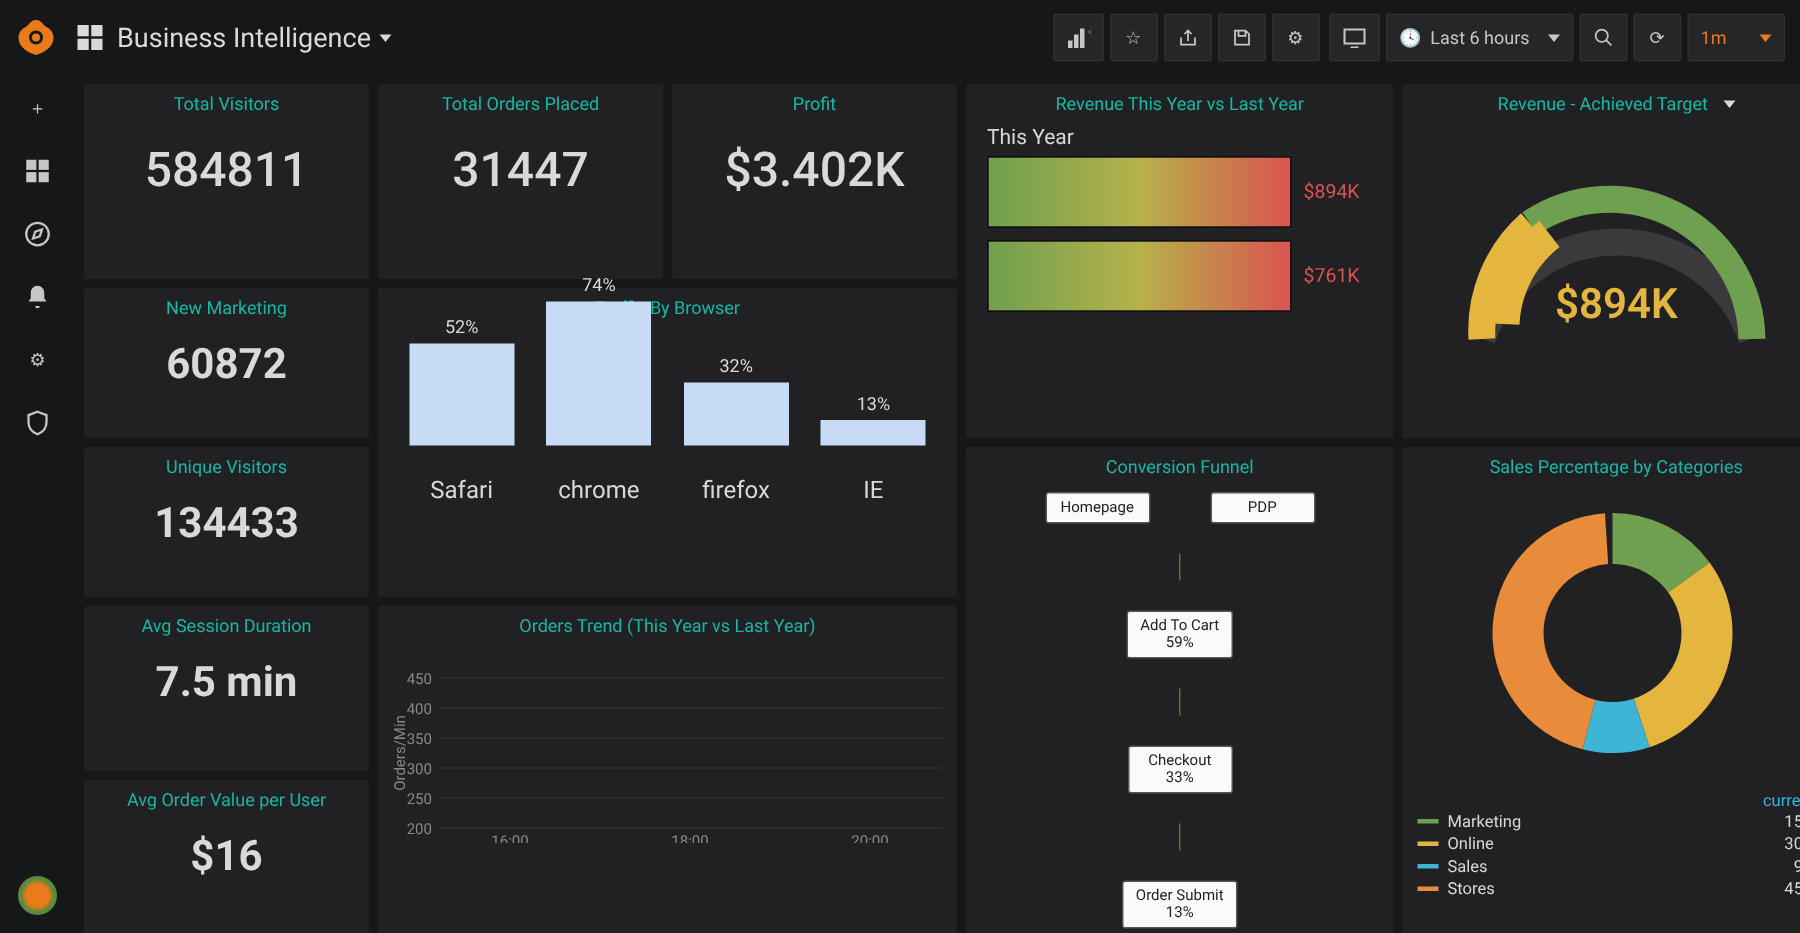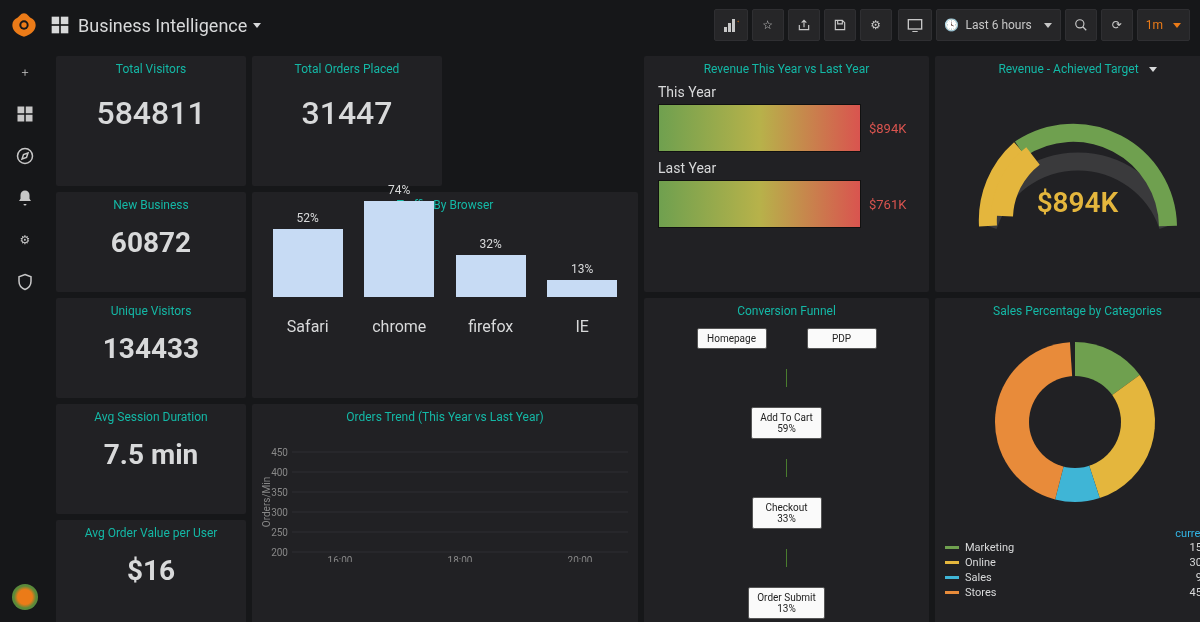--- a/index.html
+++ b/index.html
@@ -118,21 +118,21 @@
       <span>Last 6 hours</span>
       <span class="caret-sm" style="border-top-color:#c7c7c7"></span>
     </div>
     <div class="tb-btn">
         <svg width="14" height="14" viewBox="0 0 24 24" fill="none" stroke="#c7c7c7" stroke-width="2">
           <circle cx="10" cy="10" r="7"></circle>
           <path d="M15 15l6 6"></path>
         </svg>
       </div>
     <div class="tb-btn">⟳</div>
-    <div class="tb-btn orange" style="gap:4px;">
+    <div class="tb-btn orange" style="gap:16px;">
       <span>1m</span>
       <span class="caret-sm" style="border-top-color:#eb7b18"></span>
     </div>
   </div>
 </div>
 
 <div class="sidebar">
   <div class="sb-icon">＋</div>
   <div class="sb-icon">
       <svg width="18" height="18" viewBox="0 0 24 24" fill="#c7c7c7">
@@ -167,23 +167,27 @@
   <div class="panel" id="p-visitors">
     <div class="panel-title">Total Visitors</div>
     <div class="big-val">584811</div>
   </div>
 
   <div class="panel" id="p-orders">
     <div class="panel-title">Total Orders Placed</div>
     <div class="big-val">31447</div>
   </div>
 
+  <div class="panel" id="p-profit">
+    <div class="panel-title">Profit</div>
+    <div class="big-val">$3.402K</div>
+  </div>
 
   <div class="panel" id="p-newv">
-    <div class="panel-title">New Business</div>
+    <div class="panel-title">New Marketing</div>
     <div class="med-val">60872</div>
   </div>
 
   <div class="panel" id="p-uniq">
     <div class="panel-title">Unique Visitors</div>
     <div class="med-val">134433</div>
   </div>
 
   <div id="p-avgs">
     <div class="panel subpanel">
@@ -253,21 +257,20 @@
     <div class="panel-title">Revenue This Year vs Last Year</div>
     <div id="rev-rows">
         <div class="revrow">
           <div class="revtitle">This Year</div>
           <div class="revbar-wrap">
             <div class="revbar"></div>
             <div class="revval">$894K</div>
           </div>
         </div>
         <div class="revrow">
-          <div class="revtitle">Last Year</div>
           <div class="revbar-wrap">
             <div class="revbar"></div>
             <div class="revval">$761K</div>
           </div>
         </div>
       </div>
   </div>
 
   <div class="panel" id="p-gauge">
     <div class="panel-title" style="display:flex;justify-content:center;align-items:center;gap:4px;">

